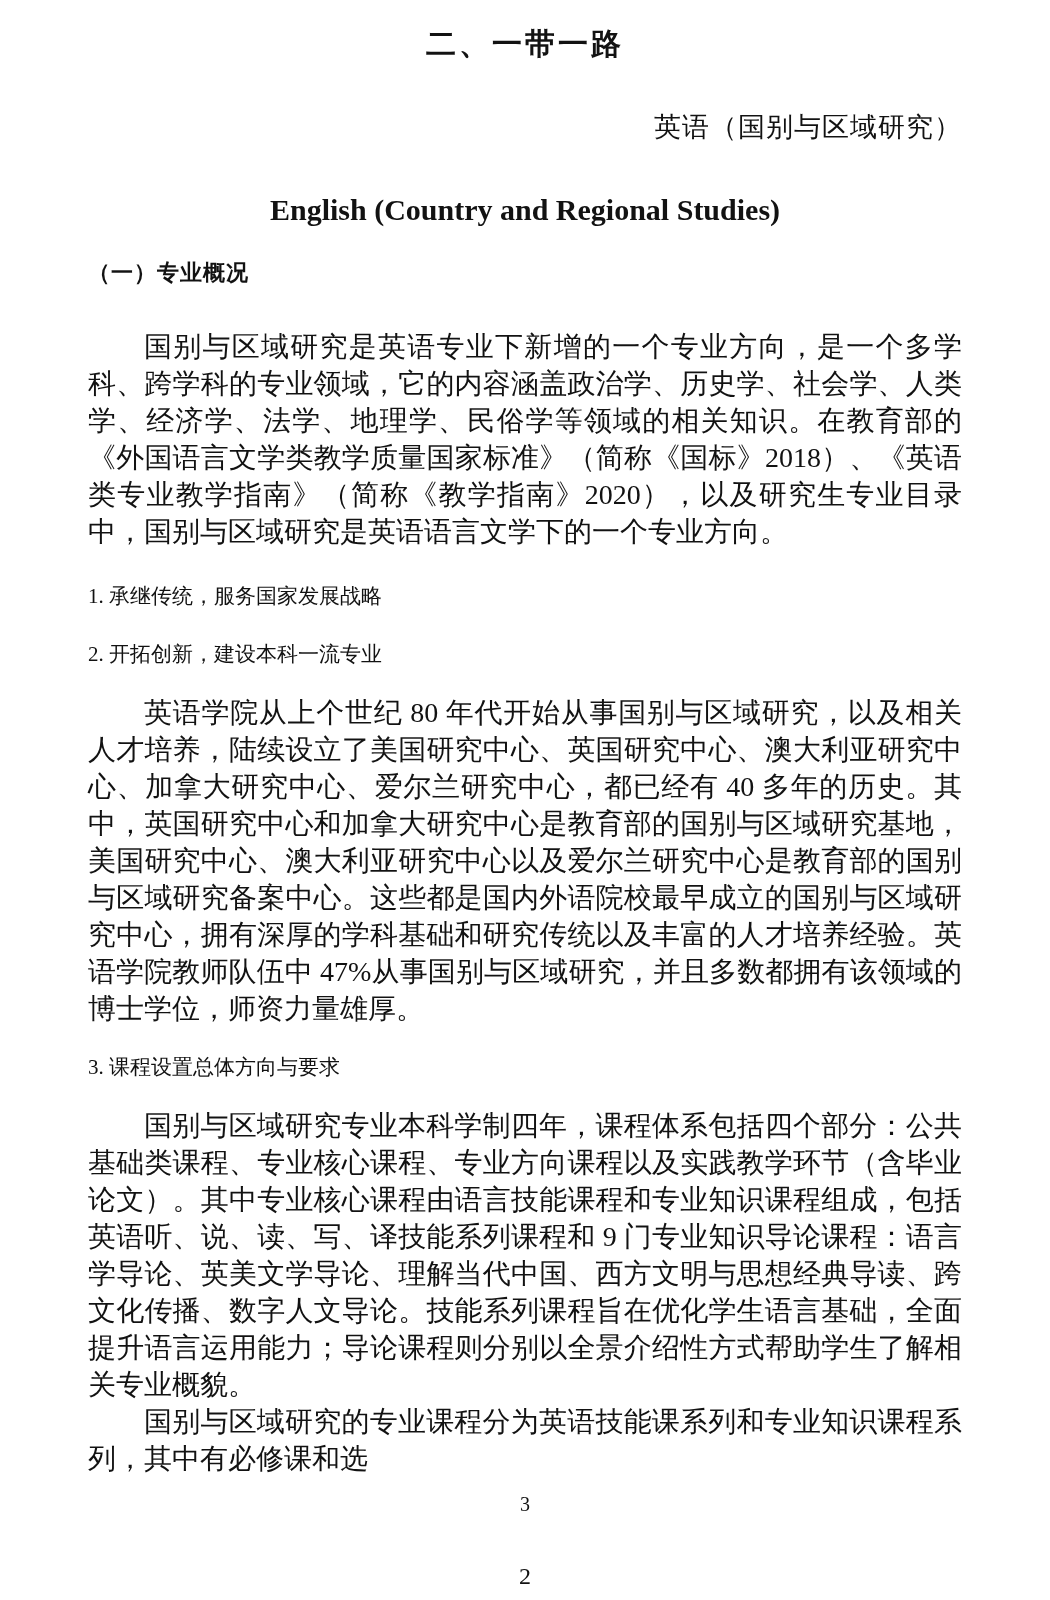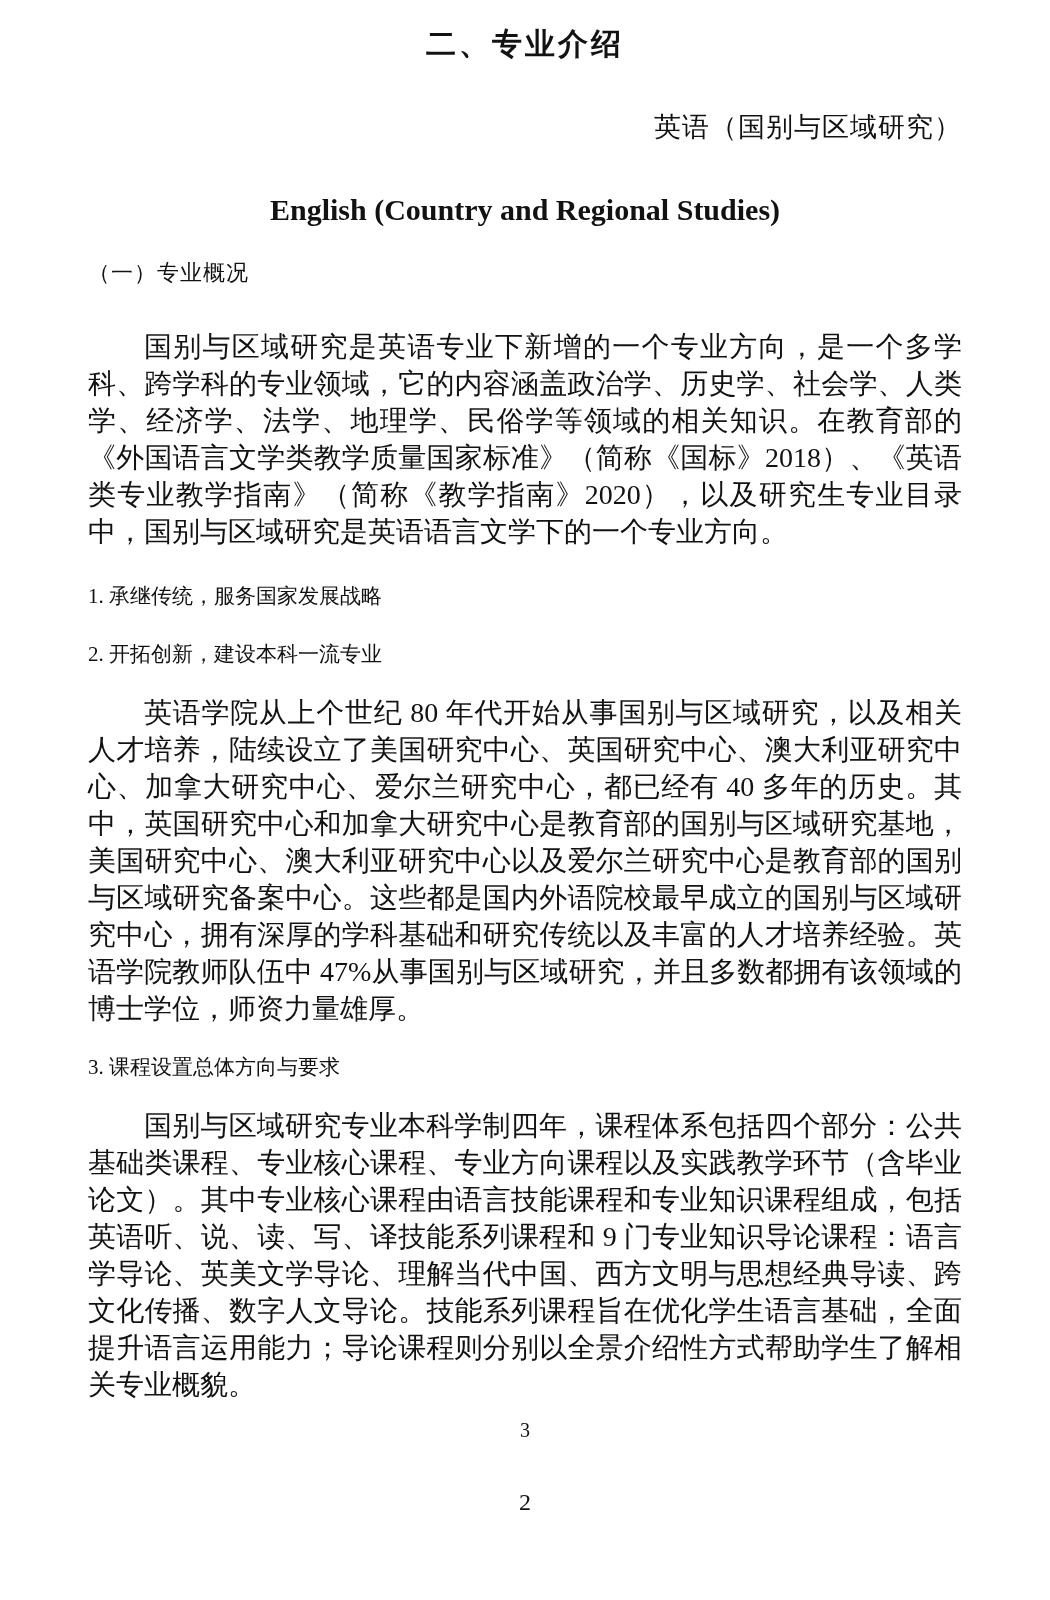--- a/index.html
+++ b/index.html
@@ -41,21 +41,21 @@
     text-align: center;
     font-size: 30px;
     line-height: 28px;
     font-weight: bold;
     margin: 52px 0 0 0;
     font-family: "Liberation Serif", "DejaVu Serif", serif;
   }
   .section-heading {
     font-size: 22px;
     line-height: 30px;
-    font-weight: normal;
+    font-weight: bold;
     letter-spacing: 1px;
     margin: 34px 0 0 0;
   }
   .para {
     font-size: 28px;
     line-height: 37px;
     text-align: justify;
     text-indent: 2em;
     margin: 0;
     word-break: break-all;
@@ -83,40 +83,41 @@
     line-height: 30px;
     margin-top: 44px;
   }
 </style>
 </head>
 <body>
 
 <div class="page">
   <div class="content">
 
-    <h1 class="doc-title">二、专业介绍</h1>
+    <h1 class="doc-title">二、一带一路</h1>
 
     <h2 class="doc-subtitle">英语（国别与区域研究）</h2>
 
     <h3 class="doc-english-title">English (Country and Regional Studies)</h3>
 
     <h4 class="section-heading">（一）专业概况</h4>
 
     <p class="para intro">国别与区域研究是英语专业下新增的一个专业方向，是一个多学科、跨学科的专业领域，它的内容涵盖政治学、历史学、社会学、人类学、经济学、法学、地理学、民俗学等领域的相关知识。在教育部的《外国语言文学类教学质量国家标准》（简称《国标》2018）、《英语类专业教学指南》（简称《教学指南》2020），以及研究生专业目录中，国别与区域研究是英语语言文学下的一个专业方向。</p>
 
     <h5 class="sub-heading h1">1. 承继传统，服务国家发展战略</h5>
 
 
     <h5 class="sub-heading h2">2. 开拓创新，建设本科一流专业</h5>
 
     <p class="para first-after-heading">英语学院从上个世纪 80 年代开始从事国别与区域研究，以及相关人才培养，陆续设立了美国研究中心、英国研究中心、澳大利亚研究中心、加拿大研究中心、爱尔兰研究中心，都已经有 40 多年的历史。其中，英国研究中心和加拿大研究中心是教育部的国别与区域研究基地，美国研究中心、澳大利亚研究中心以及爱尔兰研究中心是教育部的国别与区域研究备案中心。这些都是国内外语院校最早成立的国别与区域研究中心，拥有深厚的学科基础和研究传统以及丰富的人才培养经验。英语学院教师队伍中 47%从事国别与区域研究，并且多数都拥有该领域的博士学位，师资力量雄厚。</p>
 
     <h5 class="sub-heading h3">3. 课程设置总体方向与要求</h5>
 
     <p class="para first-after-heading">国别与区域研究专业本科学制四年，课程体系包括四个部分：公共基础类课程、专业核心课程、专业方向课程以及实践教学环节（含毕业论文）。其中专业核心课程由语言技能课程和专业知识课程组成，包括英语听、说、读、写、译技能系列课程和 9 门专业知识导论课程：语言学导论、英美文学导论、理解当代中国、西方文明与思想经典导读、跨文化传播、数字人文导论。技能系列课程旨在优化学生语言基础，全面提升语言运用能力；导论课程则分别以全景介绍性方式帮助学生了解相关专业概貌。</p>
 
+    <p class="para">国别与区域研究的专业课程分为英语技能课系列和专业知识课程系列，其中有必修课和选</p>
 
     <div class="page-number-inner">3</div>
 
     <div class="page-number-outer">2</div>
 
   </div>
 </div>
 
 </body></html>

